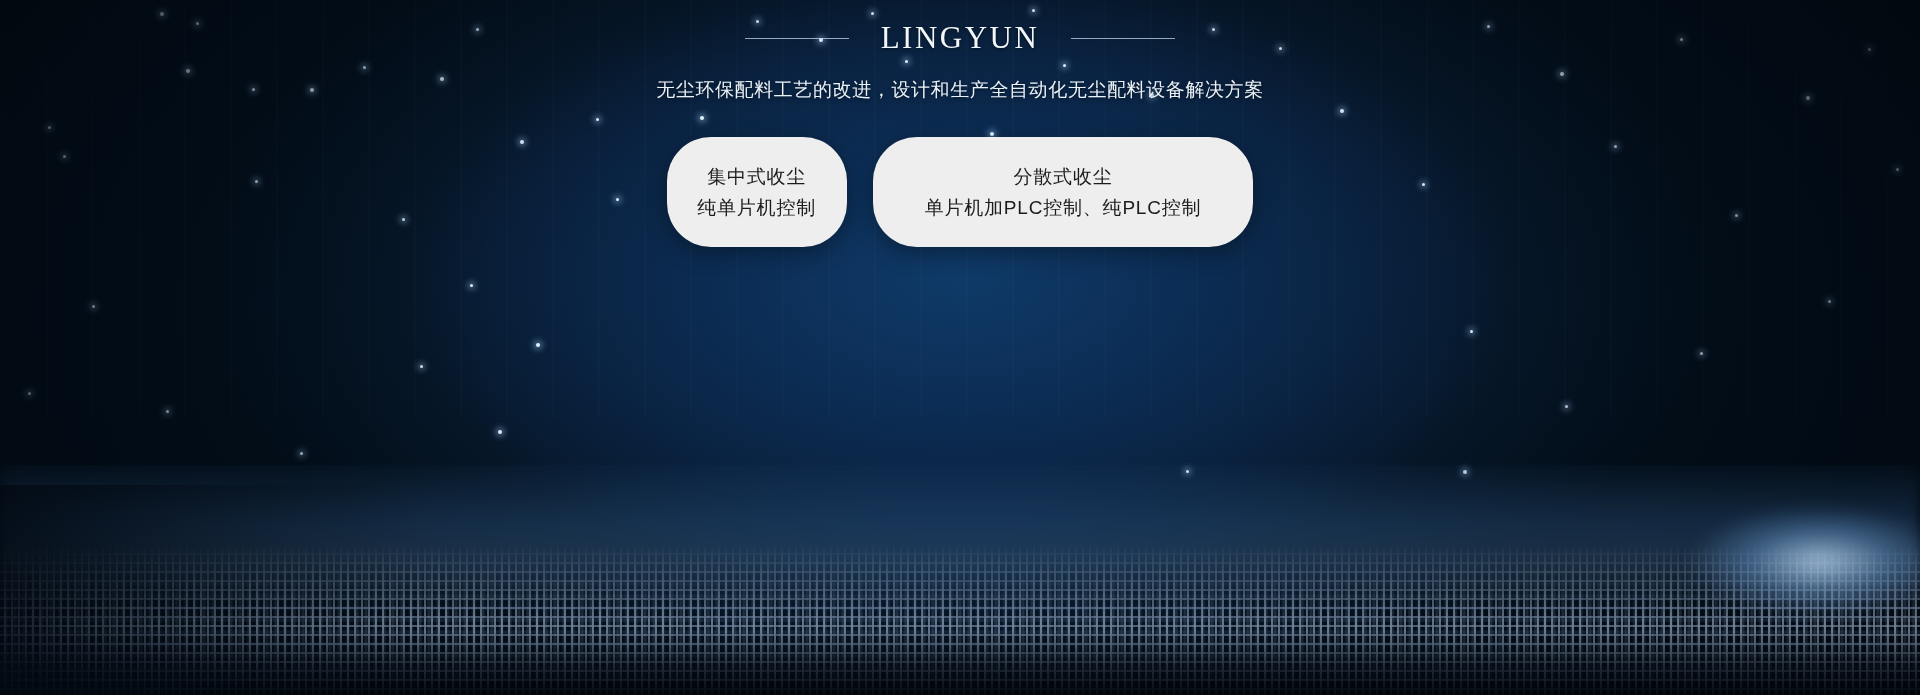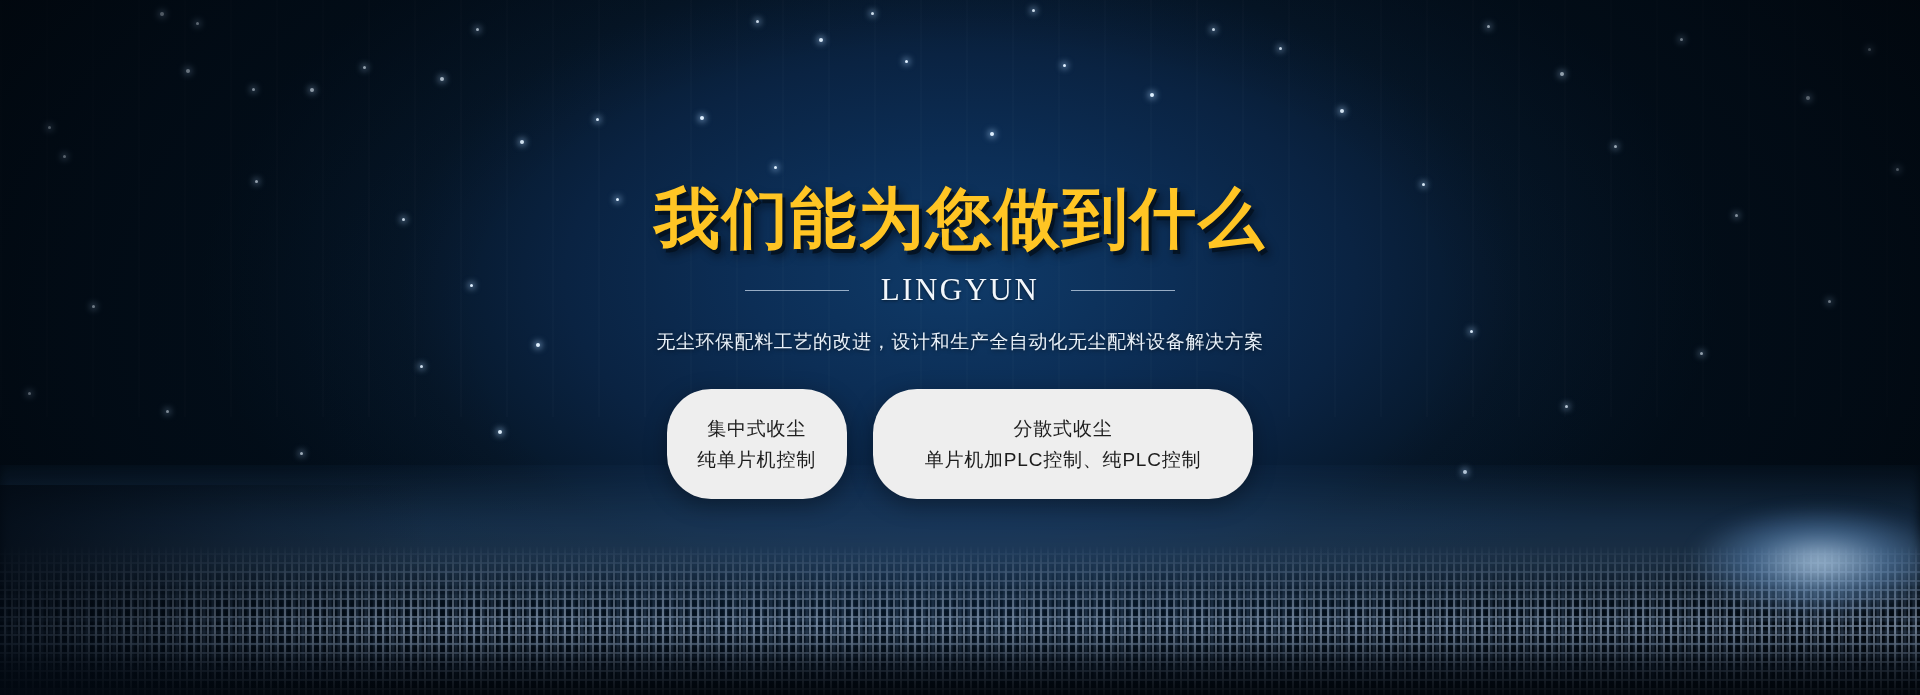--- a/index.html
+++ b/index.html
@@ -208,21 +208,20 @@
     <div class="haze"></div>
     <div class="mesh"></div>
     <div class="mesh m2"></div>
     <div class="edge-glow"></div>
     <div class="mesh-dark"></div>
     <div class="left-dim"></div>
   </div>
 
   <div class="content">
 
-    <h1 class="headline">我们能为您做到什么</h1>
 
     <div class="sub-row">
       <span class="rule"></span>
       <span class="brand">LINGYUN</span>
       <span class="rule"></span>
     </div>
 
     <p class="desc">无尘环保配料工艺的改进，设计和生产全自动化无尘配料设备解决方案</p>
 
     <div class="cards">

